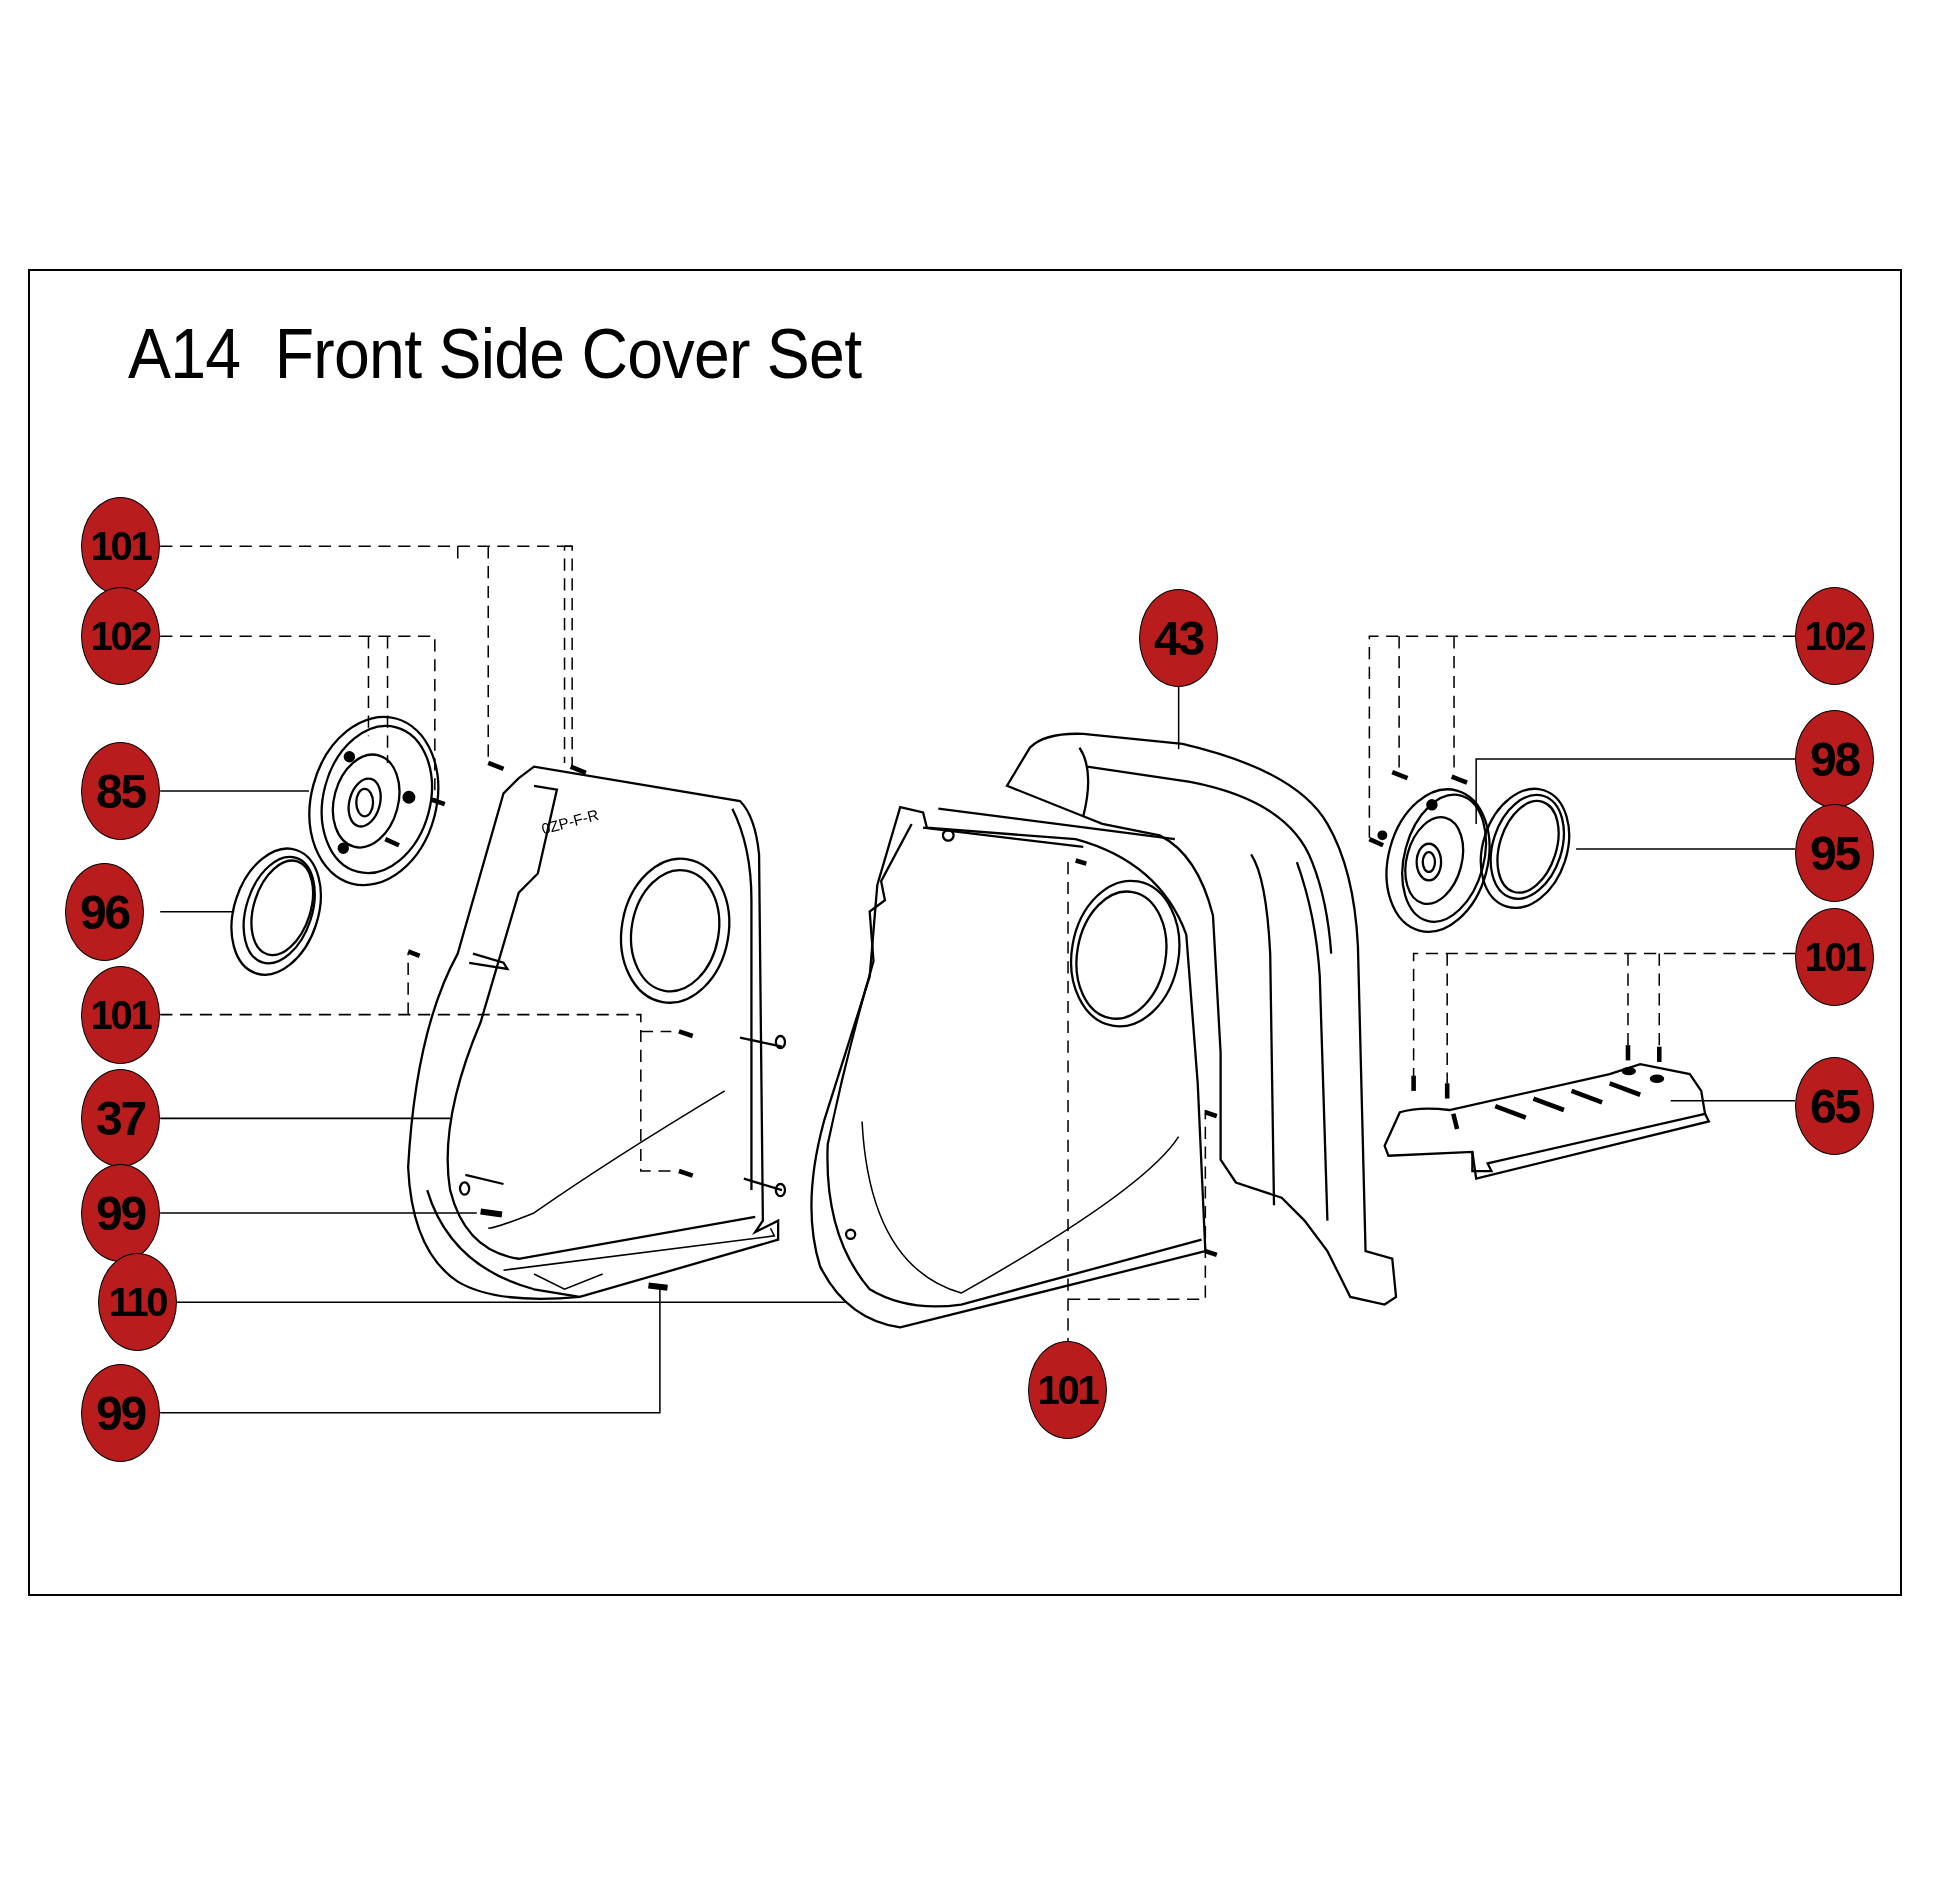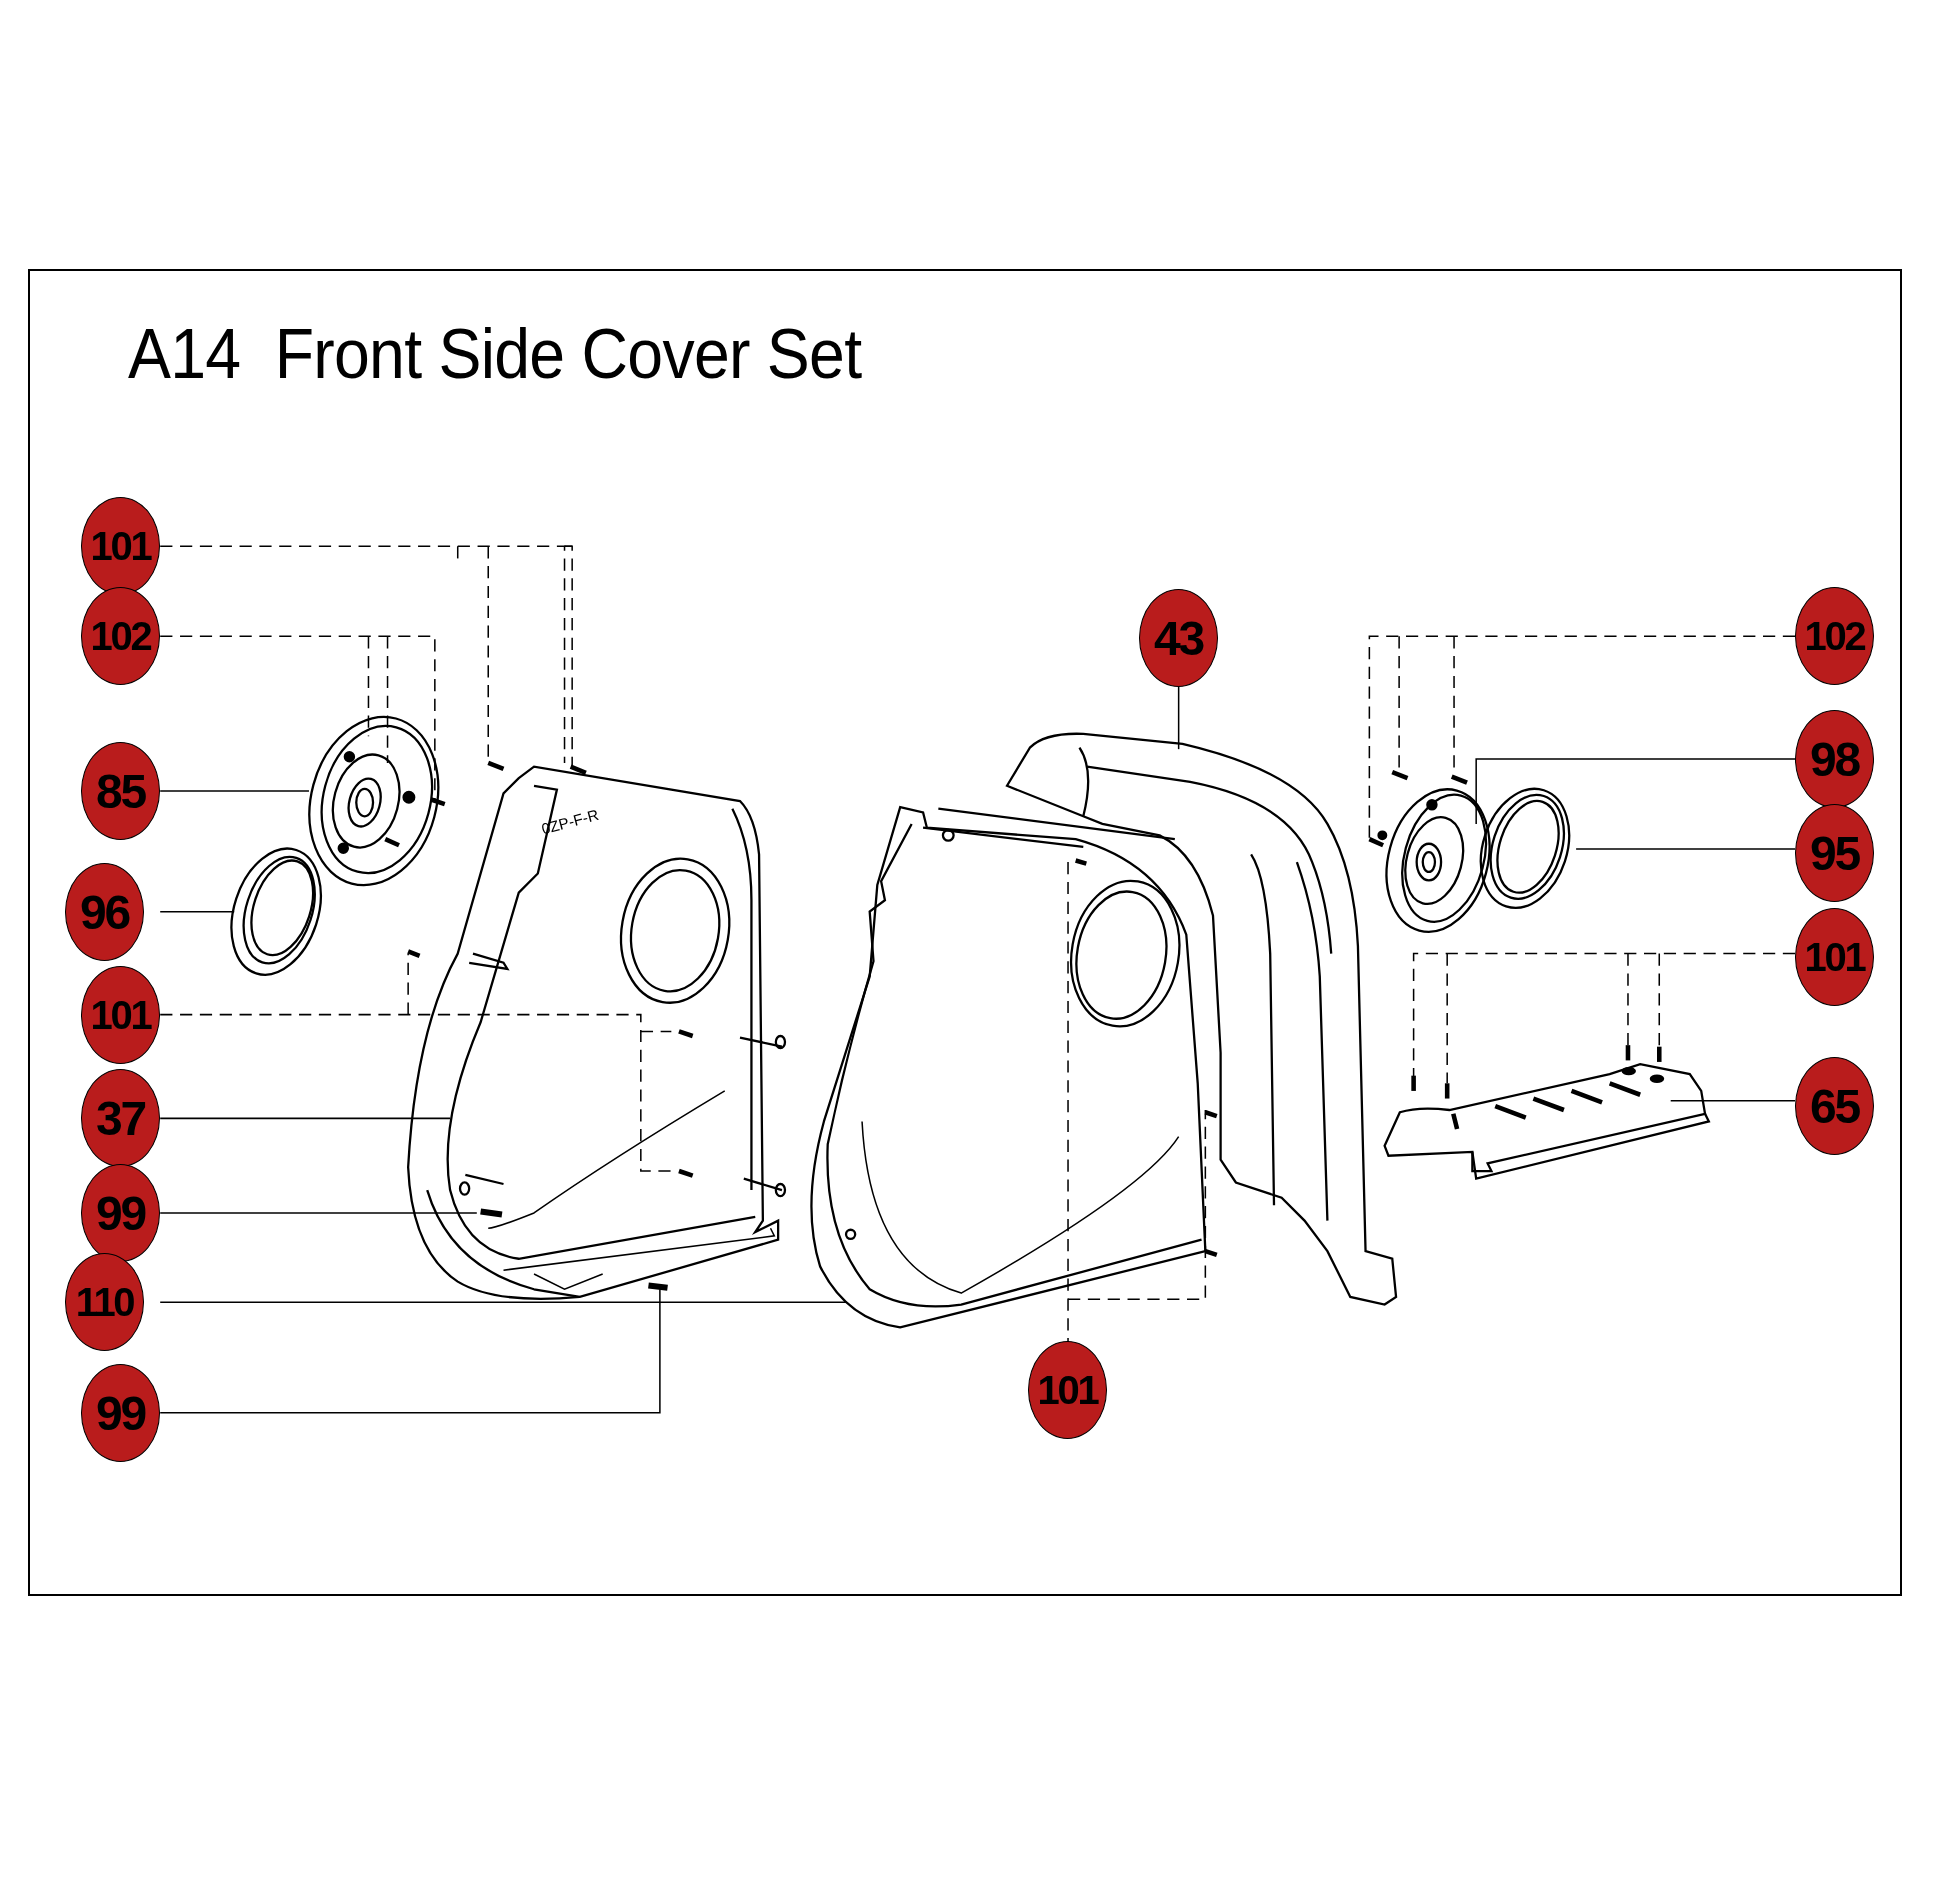--- a/index.html
+++ b/index.html
@@ -184,21 +184,21 @@
   </div>
 <div class="callout small" style="left:121px;top:1015px;">
     <span>101</span>
   </div>
 <div class="callout big" style="left:121px;top:1118px;">
     <span>37</span>
   </div>
 <div class="callout big" style="left:121px;top:1213px;">
     <span>99</span>
   </div>
-<div class="callout small" style="left:105px;top:1302px;">
+<div class="callout small" style="left:138px;top:1302px;">
     <span>110</span>
   </div>
 <div class="callout big" style="left:121px;top:1413px;">
     <span>99</span>
   </div>
 <div class="callout small" style="left:1068px;top:1390px;">
     <span>101</span>
   </div>
 <div class="callout big" style="left:1179px;top:638px;">
     <span>43</span>

